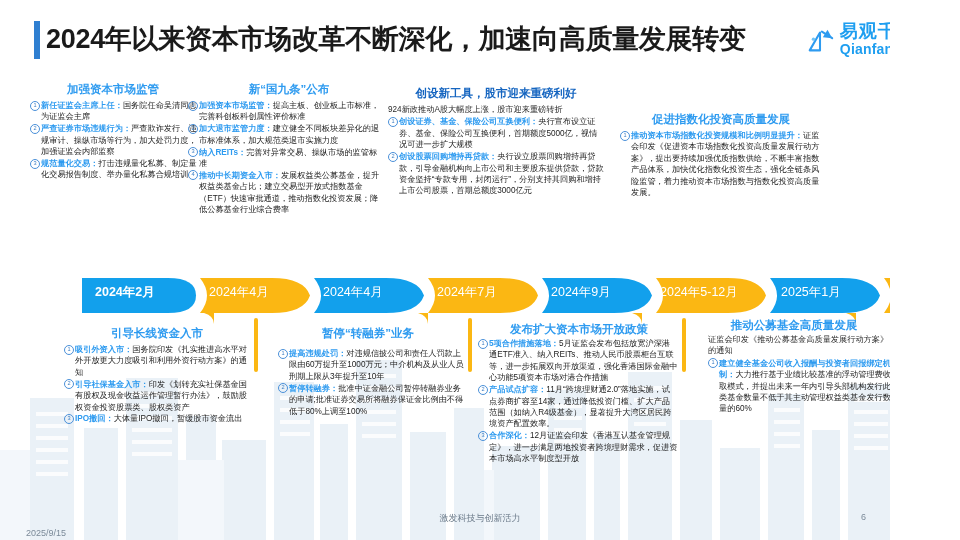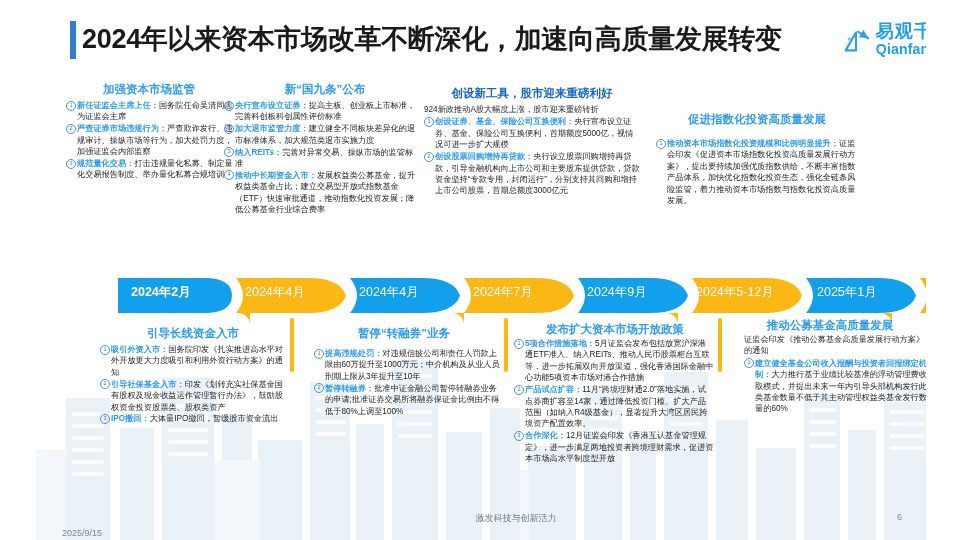--- a/index.html
+++ b/index.html
@@ -7,21 +7,20 @@
     width: 960px; height: 540px;
     font-family: "Liberation Sans", "DejaVu Sans", sans-serif;
     background: #ffffff;
     overflow: hidden;
   }
   #slide {
     position: relative;
     width: 890px; height: 540px;
     background: #ffffff;
     overflow: hidden;
-    margin-left: 36px;
   }
 
   
   #skyline {
     position: absolute;
     left: 0; bottom: 0;
     width: 960px; height: 220px;
     opacity: 1;
     pointer-events: none;
   }
@@ -269,38 +268,38 @@
     <ol>
       <li><span class="kw">新任证监会主席上任：</span><span class="txt">国务院任命吴清同志为证监会主席</span></li>
       <li><span class="kw">严查证券市场违规行为：</span><span class="txt">严查欺诈发行、违规审计、操纵市场等行为，加大处罚力度，加强证监会内部监察</span></li>
       <li><span class="kw">规范量化交易：</span><span class="txt">打击违规量化私募、制定量化交易报告制度、举办量化私募合规培训</span></li>
     </ol>
   </div>
 
   <div class="col-head" style="left:196px; top:82px; width:186px;">新“国九条”公布</div>
   <div class="col-body" style="left:188px; top:100px; width:194px;">
     <ol>
-      <li><span class="kw">央行宣布设立证券：</span><span class="txt">提高主板、创业板上市标准，完善科创板科创属性评价标准</span></li>
+      <li><span class="kw">加强资本市场监管：</span><span class="txt">提高主板、创业板上市标准，完善科创板科创属性评价标准</span></li>
       <li><span class="kw">加大退市监管力度：</span><span class="txt">建立健全不同板块差异化的退市标准体系，加大规范类退市实施力度</span></li>
       <li><span class="kw">纳入REITs：</span><span class="txt">完善对异常交易、操纵市场的监管标准</span></li>
       <li><span class="kw">推动中长期资金入市：</span><span class="txt">发展权益类公募基金，提升权益类基金占比；建立交易型开放式指数基金（ETF）快速审批通道，推动指数化投资发展；降低公募基金行业综合费率</span></li>
     </ol>
   </div>
 
   <div class="col-head dark" style="left:386px; top:86px; width:220px;">创设新工具，股市迎来重磅利好</div>
   <div class="col-body" style="left:388px; top:104px; width:216px;">
     <span class="lead">924新政推动A股大幅度上涨，股市迎来重磅转折</span>
     <ol>
       <li><span class="kw">创设证券、基金、保险公司互换便利：</span><span class="txt">央行宣布设立证券、基金、保险公司互换便利，首期额度5000亿，视情况可进一步扩大规模</span></li>
       <li><span class="kw">创设股票回购增持再贷款：</span><span class="txt">央行设立股票回购增持再贷款，引导金融机构向上市公司和主要股东提供贷款，贷款资金坚持“专款专用，封闭运行”，分别支持其回购和增持上市公司股票，首期总额度3000亿元</span></li>
     </ol>
   </div>
 
   <div class="col-head" style="left:618px; top:112px; width:206px;">促进指数化投资高质量发展</div>
-  <div class="col-body" style="left:620px; top:138px; width:206px;">
+  <div class="col-body" style="left:620px; top:130px; width:206px;">
     <ol>
       <li><span class="kw">推动资本市场指数化投资规模和比例明显提升：</span><span class="txt">证监会印发《促进资本市场指数化投资高质量发展行动方案》，提出要持续加强优质指数供给，不断丰富指数产品体系，加快优化指数化投资生态，强化全链条风险监管，着力推动资本市场指数与指数化投资高质量发展。</span></li>
     </ol>
   </div>
 
   <div class="divider" style="left:254px; top:318px; height:54px;"></div>
   <div class="divider" style="left:468px; top:318px; height:54px;"></div>
   <div class="divider" style="left:682px; top:318px; height:54px;"></div>
   <div class="divider" style="left:896px; top:318px; height:54px;"></div>
 

